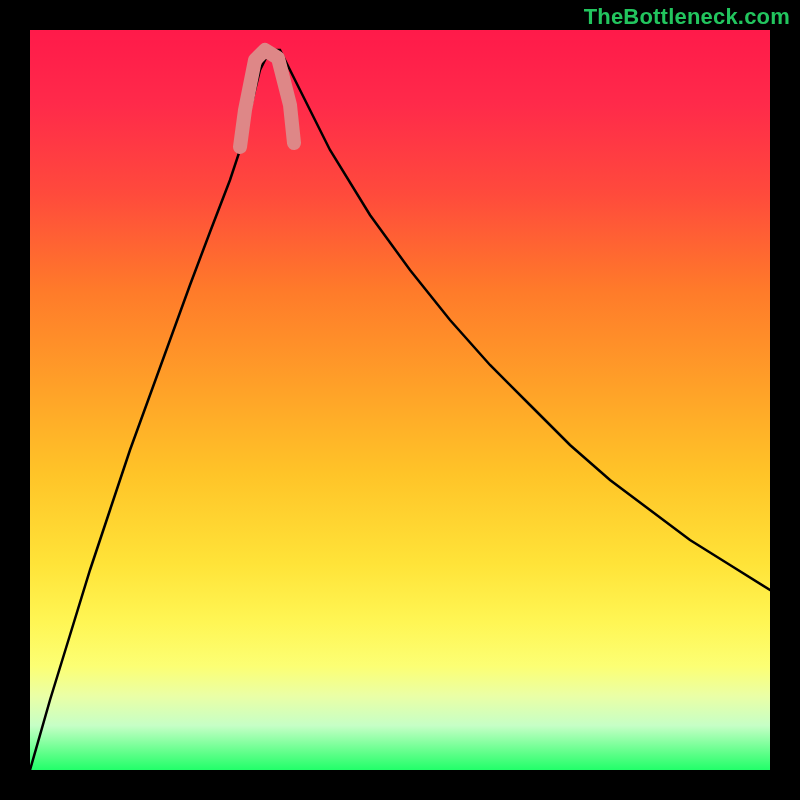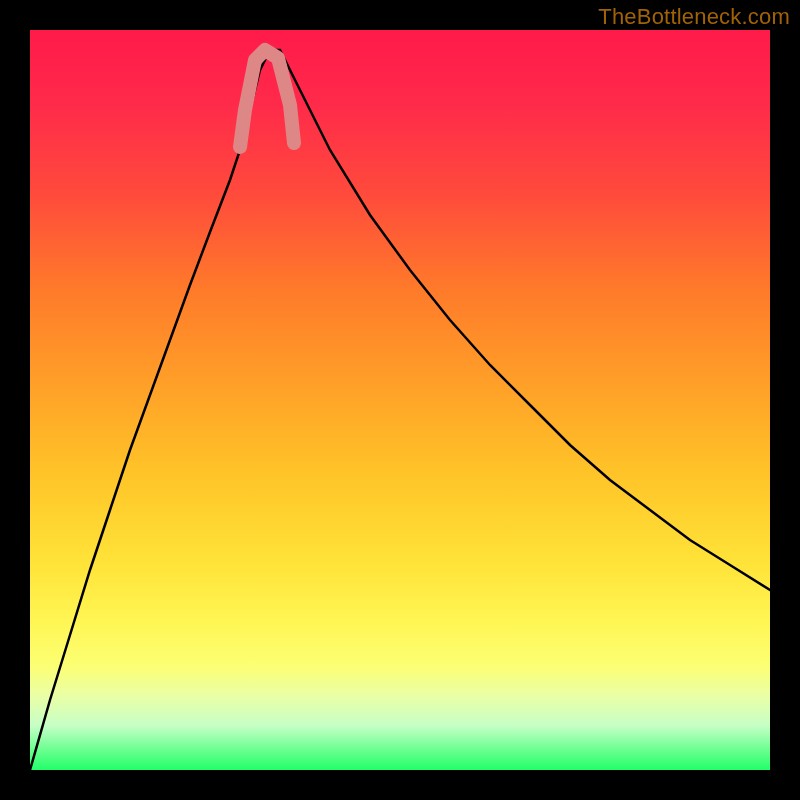--- a/index.html
+++ b/index.html
@@ -59,22 +59,22 @@
     top: 0;
     width: 100%;
     height: 100%;
   }
   .watermark {
     position: absolute;
     top: 4px;
     right: 10px;
     font-family: Arial, Helvetica, sans-serif;
     font-size: 22px;
-    color: #a16207;
-    font-weight: 400;
+    color: #22c55e;
+    font-weight: 700;
     letter-spacing: 0.2px;
     user-select: none;
   }
 </style>
 </head>
 <body>
 
 <div class="frame">
 
   <div class="watermark">TheBottleneck.com</div>

